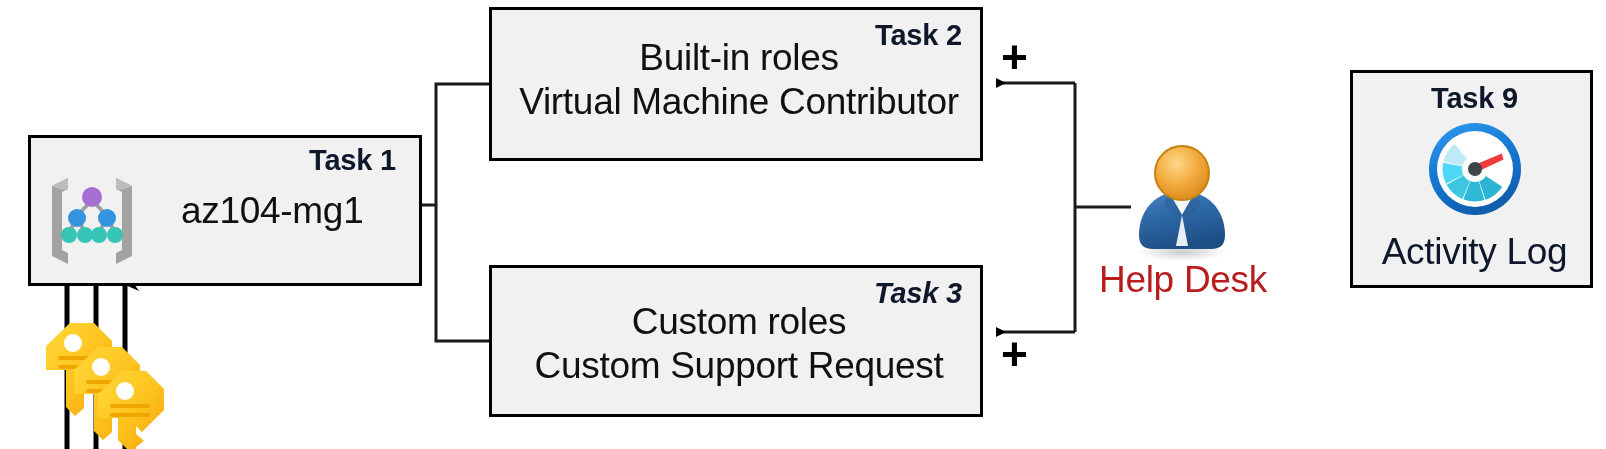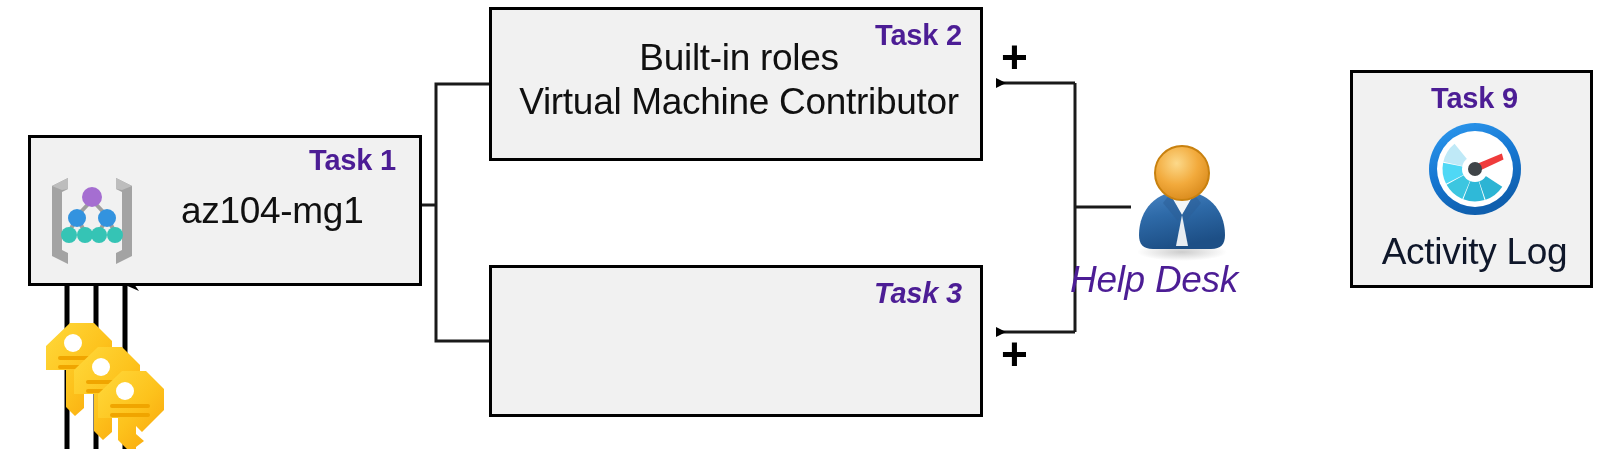--- a/index.html
+++ b/index.html
@@ -20,21 +20,21 @@
 
   
   .task-box {
     position: absolute;
     background: #f1f1f1;
     border: 3px solid #000000;
     box-sizing: border-box;
   }
   .task-label {
     position: absolute;
-    color: #4c1d95;
+    color: #0f172a;
     font-weight: bold;
     font-size: 29px;
     letter-spacing: -0.2px;
     white-space: nowrap;
   }
   .box-text {
     position: absolute;
     color: #101010;
     font-size: 37px;
     line-height: 1.18;
@@ -68,22 +68,22 @@
   }
   #gauge-wrap { position: absolute; left: 72px; top: 46px; width: 100px; height: 100px; }
 
   
   #mg-icon { position: absolute; left: 44px; top: 172px; width: 96px; height: 94px; }
   #person-icon { position: absolute; left: 1123px; top: 143px; width: 118px; height: 118px; }
   #keys-icon { position: absolute; left: 32px; top: 310px; width: 135px; height: 139px; }
 
   #person-label {
     position: absolute; left: 1070px; top: 258px; width: 226px;
-    text-align: left; font-size: 37px; color: #4c1d95;
-    line-height: 1.18; letter-spacing: -0.3px; font-style: italic;
+    text-align: center; font-size: 37px; color: #b91c1c;
+    line-height: 1.18; letter-spacing: -0.3px;
   }
 
   
   .svg-layer {
     position: absolute; left: 0; top: 0; width: 1606px; height: 449px;
     pointer-events: none;
   }
   .plus-sign {
     position: absolute;
     font-size: 46px;
@@ -195,20 +195,24 @@
   <div class="task-box" id="task2-box">
     <div class="task-label" id="task2-label">Task 2</div>
     <div class="box-text" id="task2-text">
       <div>Built-in roles</div>
       <div>Virtual Machine Contributor</div>
     </div>
   </div>
 
   <div class="task-box" id="task3-box">
     <div class="task-label" id="task3-label">Task 3</div>
+    <div class="box-text" id="task3-text">
+      <div>Custom roles</div>
+      <div>Custom Support Request</div>
+    </div>
   </div>
 
   <div class="plus-sign" id="plus-top">+</div>
   <div class="plus-sign" id="plus-bottom">+</div>
 
   <svg id="person-icon" viewBox="0 0 118 118" xmlns="http://www.w3.org/2000/svg">
     <defs>
       <radialGradient id="headGrad" cx="40%" cy="32%" r="72%">
         <stop offset="0%" stop-color="#fcd98a"></stop>
         <stop offset="55%" stop-color="#f2aa3c"></stop>

